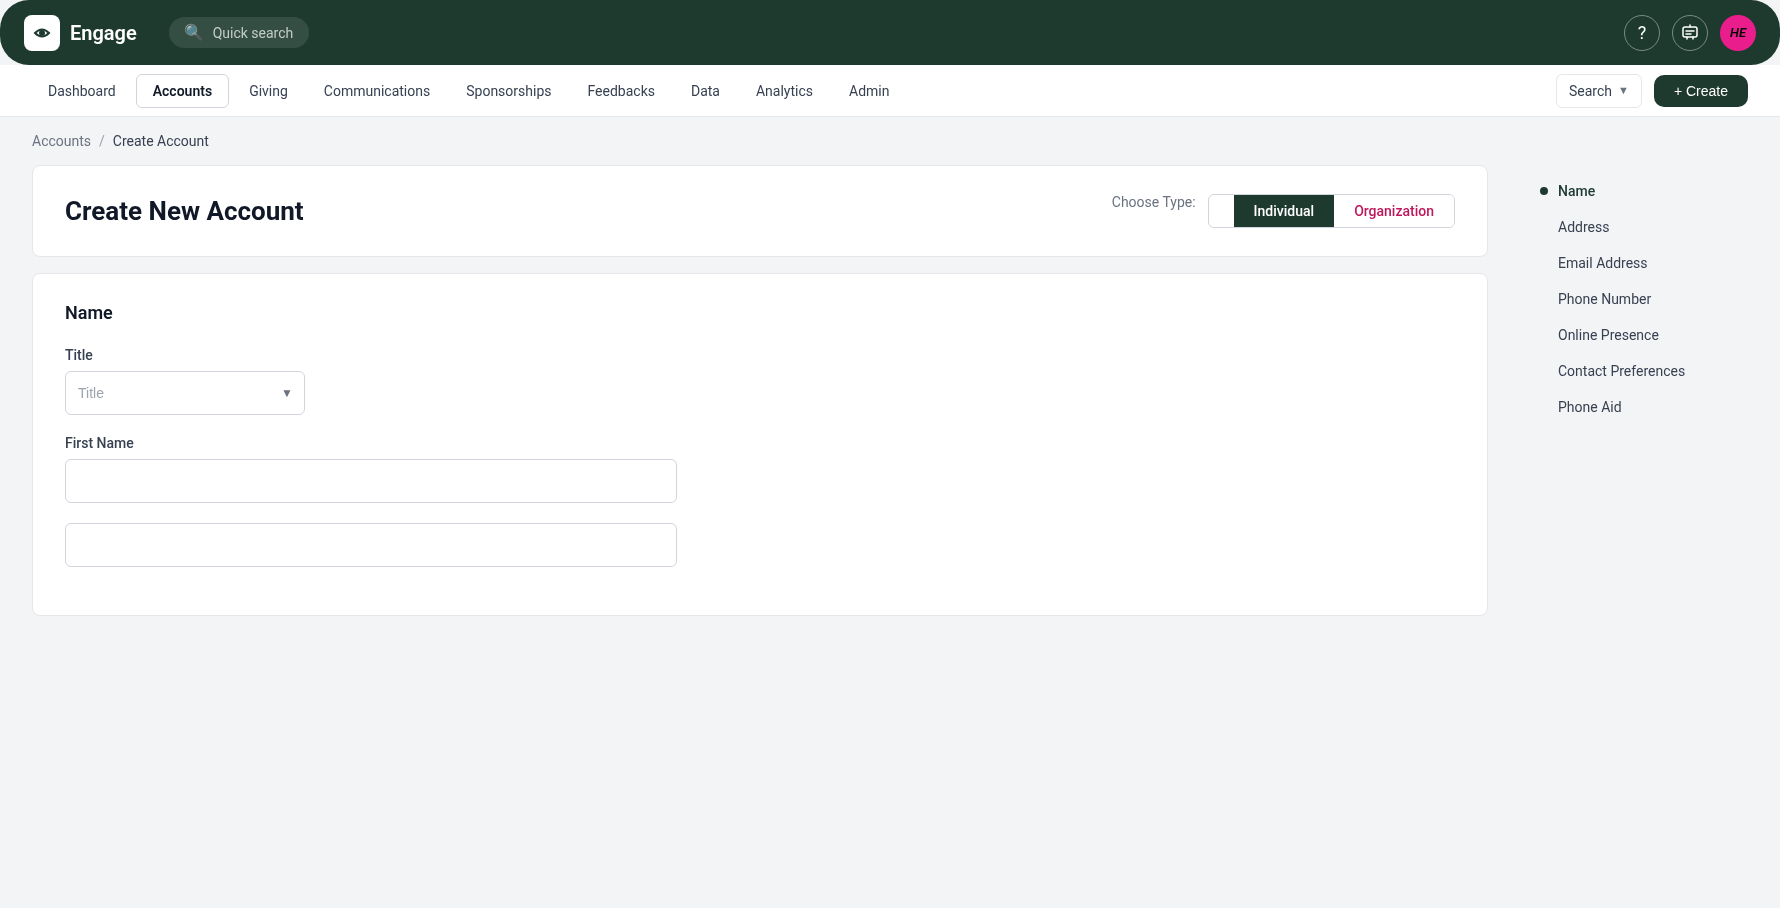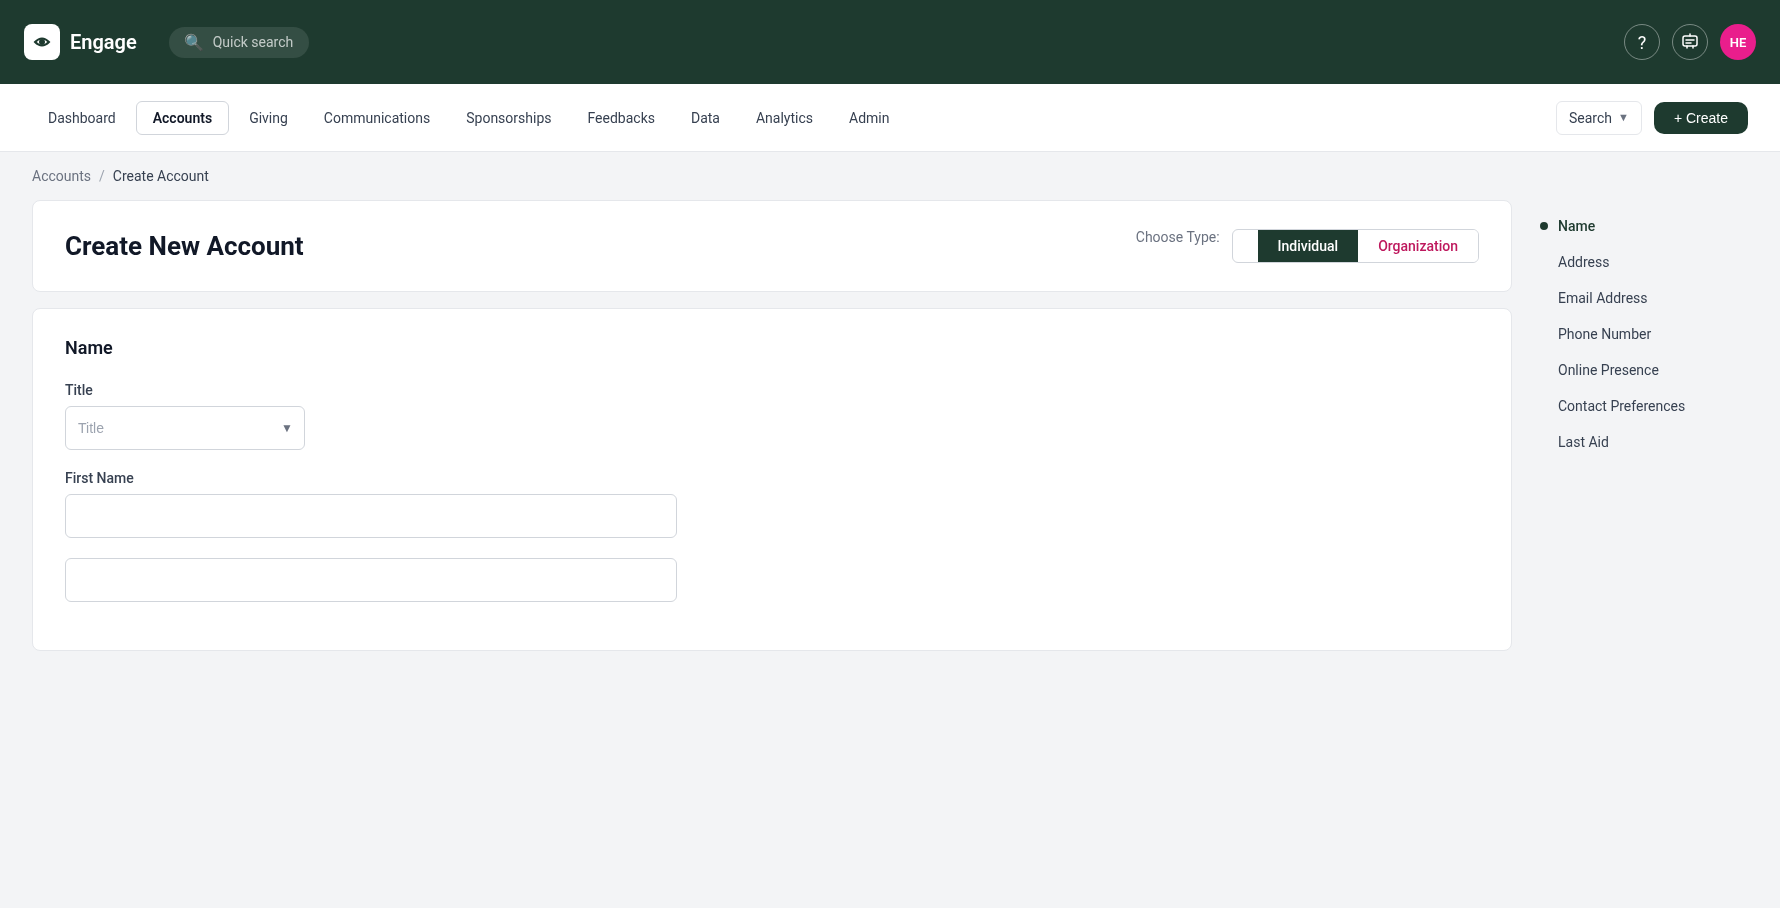--- a/index.html
+++ b/index.html
@@ -11,25 +11,26 @@
     body {
       font-family: -apple-system, BlinkMacSystemFont, 'Segoe UI', Roboto, sans-serif;
       background: #f3f4f6;
       min-height: 908px;
       width: 1780px;
     }
 
     
     .top-nav {
       background: #1e3a2f;
-      height: 84px;
+      height: 65px;
       display: flex;
       align-items: center;
       padding: 0 24px;
       gap: 16px;
+      border-radius: 29px;
     }
 
     .logo-area {
       display: flex;
       align-items: center;
       gap: 10px;
       margin-right: 16px;
     }
 
     .logo-icon {
@@ -96,30 +97,31 @@
     }
 
     .avatar {
       width: 36px;
       height: 36px;
       border-radius: 50%;
       background: #e91e8c;
       display: flex;
       align-items: center;
       justify-content: center;
-      color: #ffffff;
+      color: #000000;
       font-size: 13px;
       font-weight: 600;
       cursor: pointer;
+      font-style: italic;
     }
 
     
     .sec-nav {
       background: white;
-      height: 68px;
+      height: 52px;
       display: flex;
       align-items: center;
       padding: 0 32px;
       border-bottom: 1px solid #e5e7eb;
       gap: 4px;
     }
 
     .sec-nav-item {
       padding: 8px 16px;
       font-size: 14px;
@@ -187,21 +189,21 @@
     }
 
     .breadcrumb-current {
       color: #374151;
     }
 
     
     .main-content {
       padding: 0 32px 32px 32px;
       display: flex;
-      gap: 16px;
+      gap: 40px;
     }
 
     
     .form-container {
       flex: 1;
     }
 
     .page-header {
       background: white;
       border: 1px solid #e5e7eb;
@@ -513,18 +515,18 @@
       <li class="sidebar-nav-item">
         <span class="sidebar-nav-empty"></span>
         <span>Online Presence</span>
       </li>
       <li class="sidebar-nav-item">
         <span class="sidebar-nav-empty"></span>
         <span>Contact Preferences</span>
       </li>
       <li class="sidebar-nav-item">
         <span class="sidebar-nav-empty"></span>
-        <span>Last Aid</span>
+        <span>Phone Aid</span>
       </li>
     </ul>
   </div>
 
 </div>
 
 </body></html>

